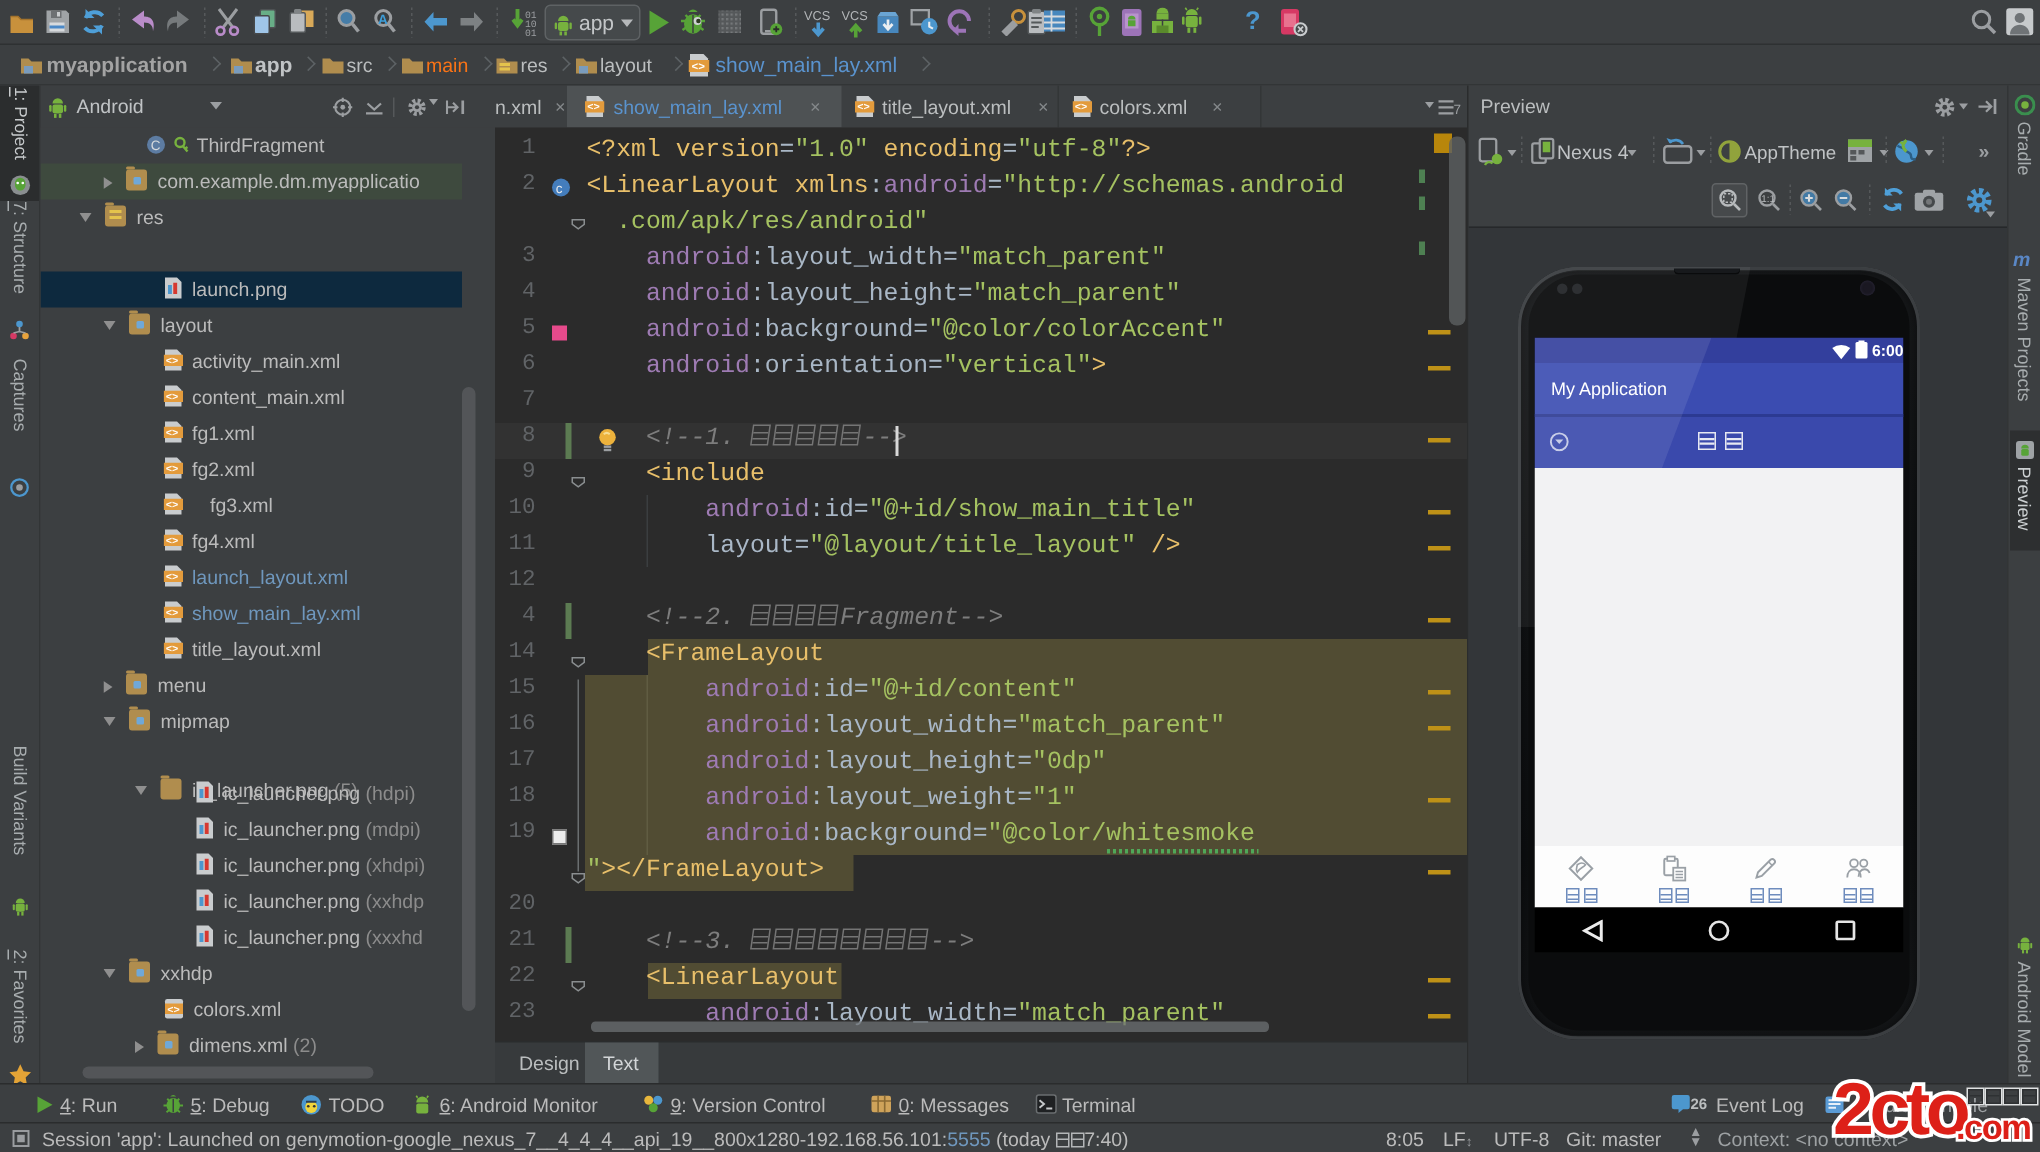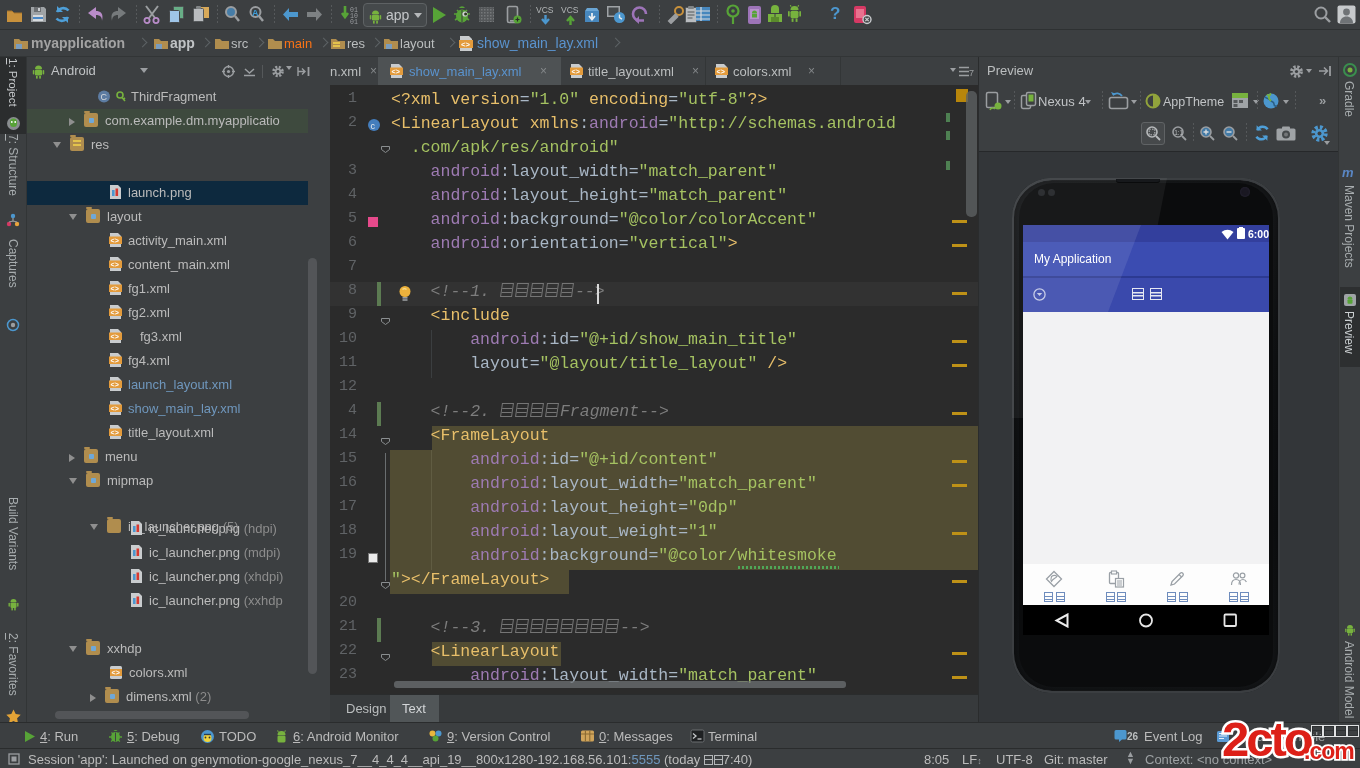--- a/index.html
+++ b/index.html
@@ -445,20 +445,25 @@
 <div class="tr" style="top:480px;left:103px"><svg style="display:inline-block;vertical-align:-3px" width="13" height="16">
         <path d="M1 1h8l3 3v11H1z" fill="#c9ccce"></path>
         <rect x="3" y="6" width="2.6" height="6" fill="#4c97ce"></rect>
         <rect x="6.5" y="4.5" width="2.6" height="7.5" fill="#d63930"></rect>
       </svg><span style="margin-left:6px">ic_launcher.png <span class="gr">(xhdpi)</span></span></div>
 <div class="tr" style="top:504px;left:103px"><svg style="display:inline-block;vertical-align:-3px" width="13" height="16">
         <path d="M1 1h8l3 3v11H1z" fill="#c9ccce"></path>
         <rect x="3" y="6" width="2.6" height="6" fill="#4c97ce"></rect>
         <rect x="6.5" y="4.5" width="2.6" height="7.5" fill="#d63930"></rect>
       </svg><span style="margin-left:6px">ic_launcher.png <span class="gr">(xxhdp</span></span></div>
+<div class="tr" style="top:528px;left:103px"><svg style="display:inline-block;vertical-align:-3px" width="13" height="16">
+        <path d="M1 1h8l3 3v11H1z" fill="#c9ccce"></path>
+        <rect x="3" y="6" width="2.6" height="6" fill="#4c97ce"></rect>
+        <rect x="6.5" y="4.5" width="2.6" height="7.5" fill="#d63930"></rect>
+      </svg><span style="margin-left:6px">ic_launcher.png <span class="gr">(xxxhd</span></span></div>
 <div class="tr" style="top:552px;left:42px"><span class="tw"></span><span style="display:inline-block;width:9px"></span><span class="fold pkg"></span><span>xxhdp</span></div>
 <div class="tr" style="top:576px;left:82px"><svg style="display:inline-block;vertical-align:-3px" width="14" height="15">
         <rect x="1" y="1" width="12" height="13" rx="1.5" fill="#c9ccce"></rect>
         <rect x="1" y="4" width="12" height="7" fill="#e39b3c"></rect>
         <text x="2.5" y="10" font-size="7" fill="#fff" font-family="Liberation Mono" font-weight="bold">&lt;&gt;</text>
       </svg><span style="margin-left:6px">colors.xml</span></div>
 <div class="tr" style="top:600px;left:63px"><span class="tright"></span><span style="display:inline-block;width:9px"></span><span class="fold pkg"></span><span>dimens.xml <span class="gr">(2)</span></span></div>
 <div class="a" style="left:281px;top:173px;width:9px;height:416px;background:#5b5e60;border-radius:5px;opacity:.75"></div>
 <div class="a" style="left:28px;top:626px;width:194px;height:8px;background:#5b5e60;border-radius:4px;opacity:.75"></div>
 </div>

